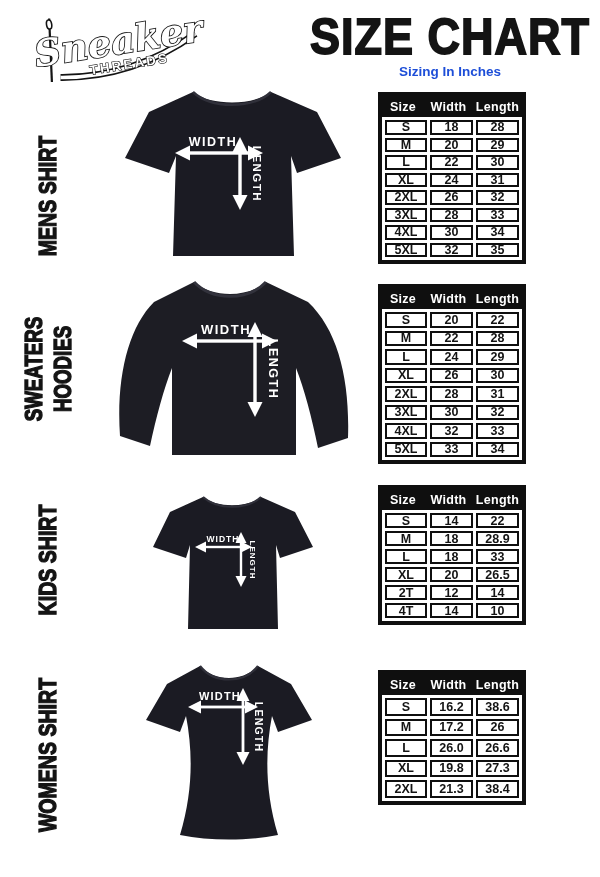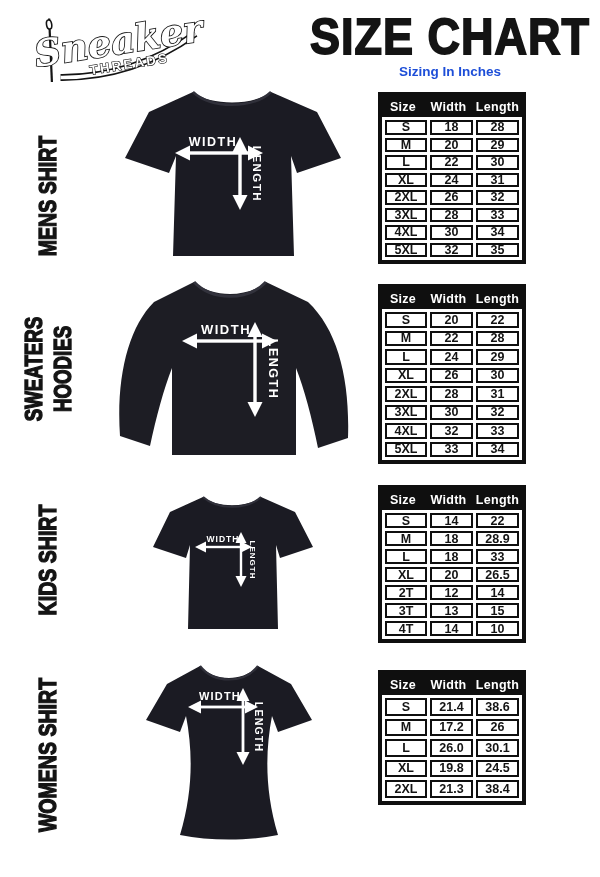--- a/index.html
+++ b/index.html
@@ -253,25 +253,20 @@
         <div class="td">XL</div>
         <div class="td">20</div>
         <div class="td">26.5</div>
       </div>
       <div class="trow tbody">
         <div class="td">2T</div>
         <div class="td">12</div>
         <div class="td">14</div>
       </div>
       <div class="trow tbody">
-        <div class="td">3T</div>
-        <div class="td">13</div>
-        <div class="td">15</div>
-      </div>
-      <div class="trow tbody">
         <div class="td">4T</div>
         <div class="td">14</div>
         <div class="td">10</div>
       </div>
     </div>
 
   <div class="side-label" id="label-womens">
     <div>WOMENS SHIRT</div>
     <div></div>
   </div>
@@ -292,37 +287,37 @@
     <text x="127" y="75" transform="rotate(90 127 75)" text-anchor="middle" font-size="10.5" font-weight="bold" letter-spacing="1.2" fill="#ffffff">LENGTH</text>
   </svg>
   <div class="size-table" id="table-womens">
       <div class="trow thead">
         <div class="th">Size</div>
         <div class="th">Width</div>
         <div class="th">Length</div>
       </div>
       <div class="trow tbody">
         <div class="td">S</div>
-        <div class="td">21.4</div>
+        <div class="td">16.2</div>
         <div class="td">38.6</div>
       </div>
       <div class="trow tbody">
         <div class="td">M</div>
         <div class="td">17.2</div>
         <div class="td">26</div>
       </div>
       <div class="trow tbody">
         <div class="td">L</div>
         <div class="td">26.0</div>
-        <div class="td">30.1</div>
+        <div class="td">26.6</div>
       </div>
       <div class="trow tbody">
         <div class="td">XL</div>
         <div class="td">19.8</div>
-        <div class="td">24.5</div>
+        <div class="td">27.3</div>
       </div>
       <div class="trow tbody">
         <div class="td">2XL</div>
         <div class="td">21.3</div>
         <div class="td">38.4</div>
       </div>
     </div>
 
 </div>
 

